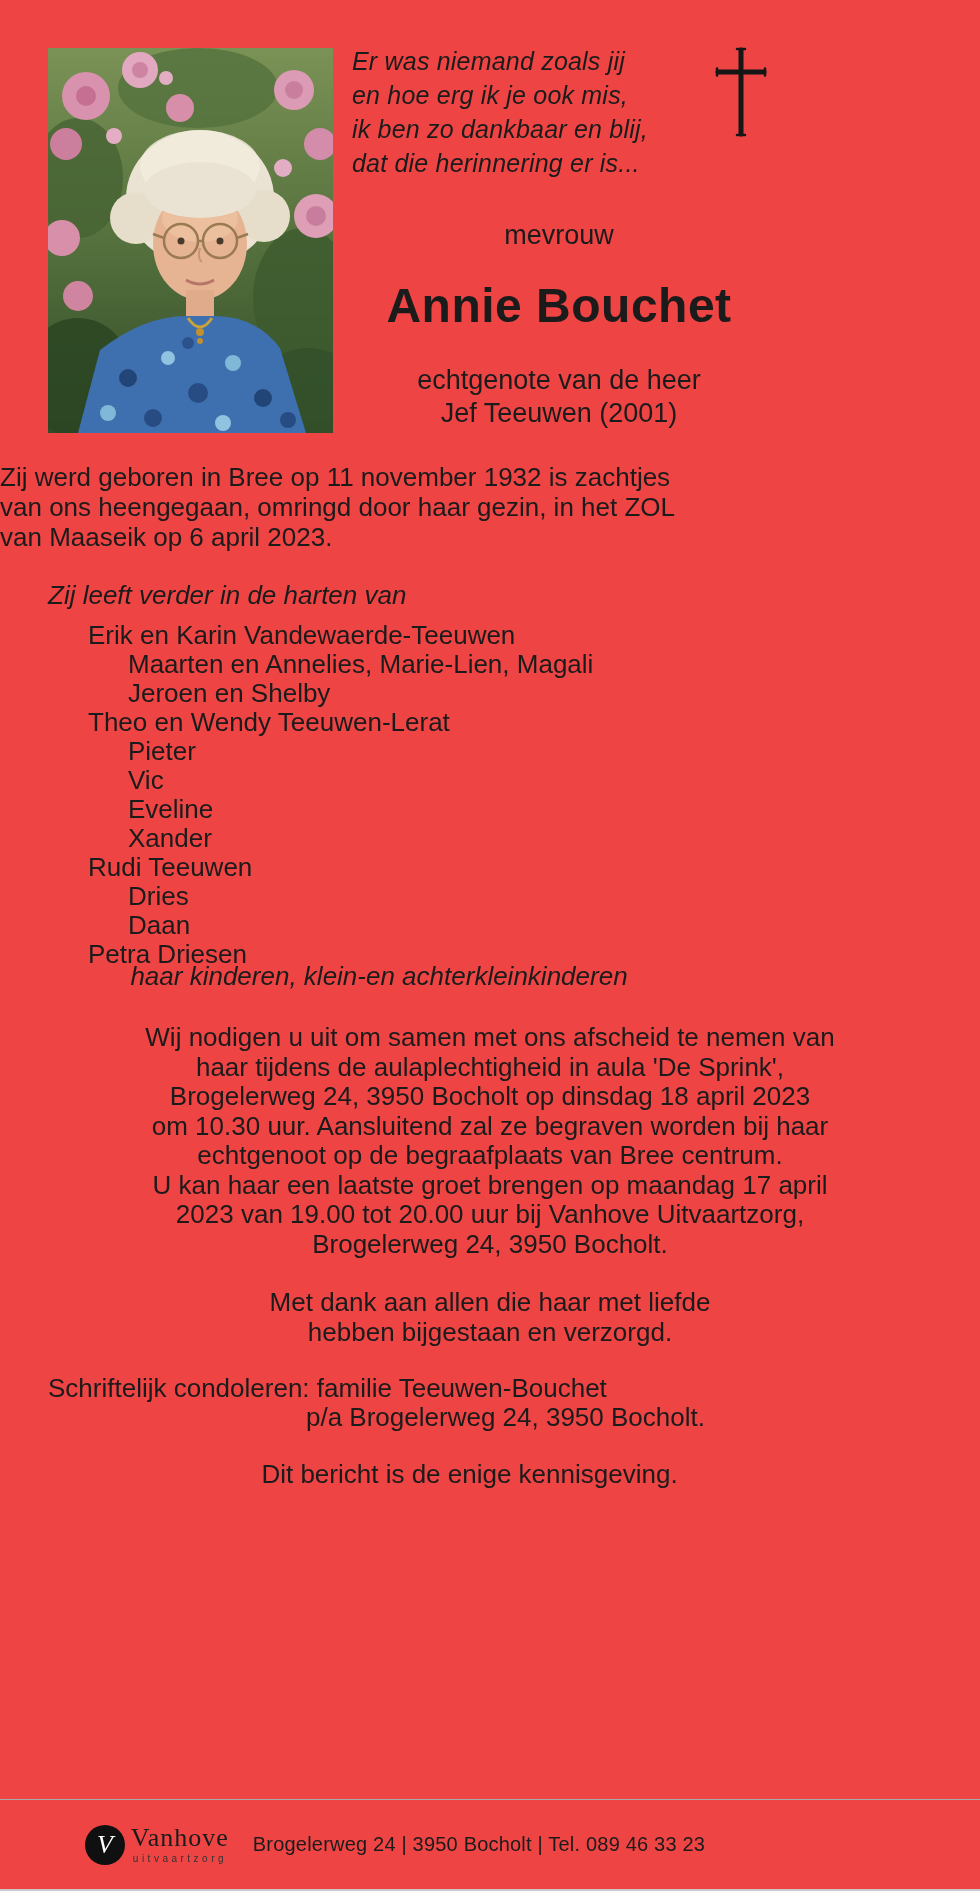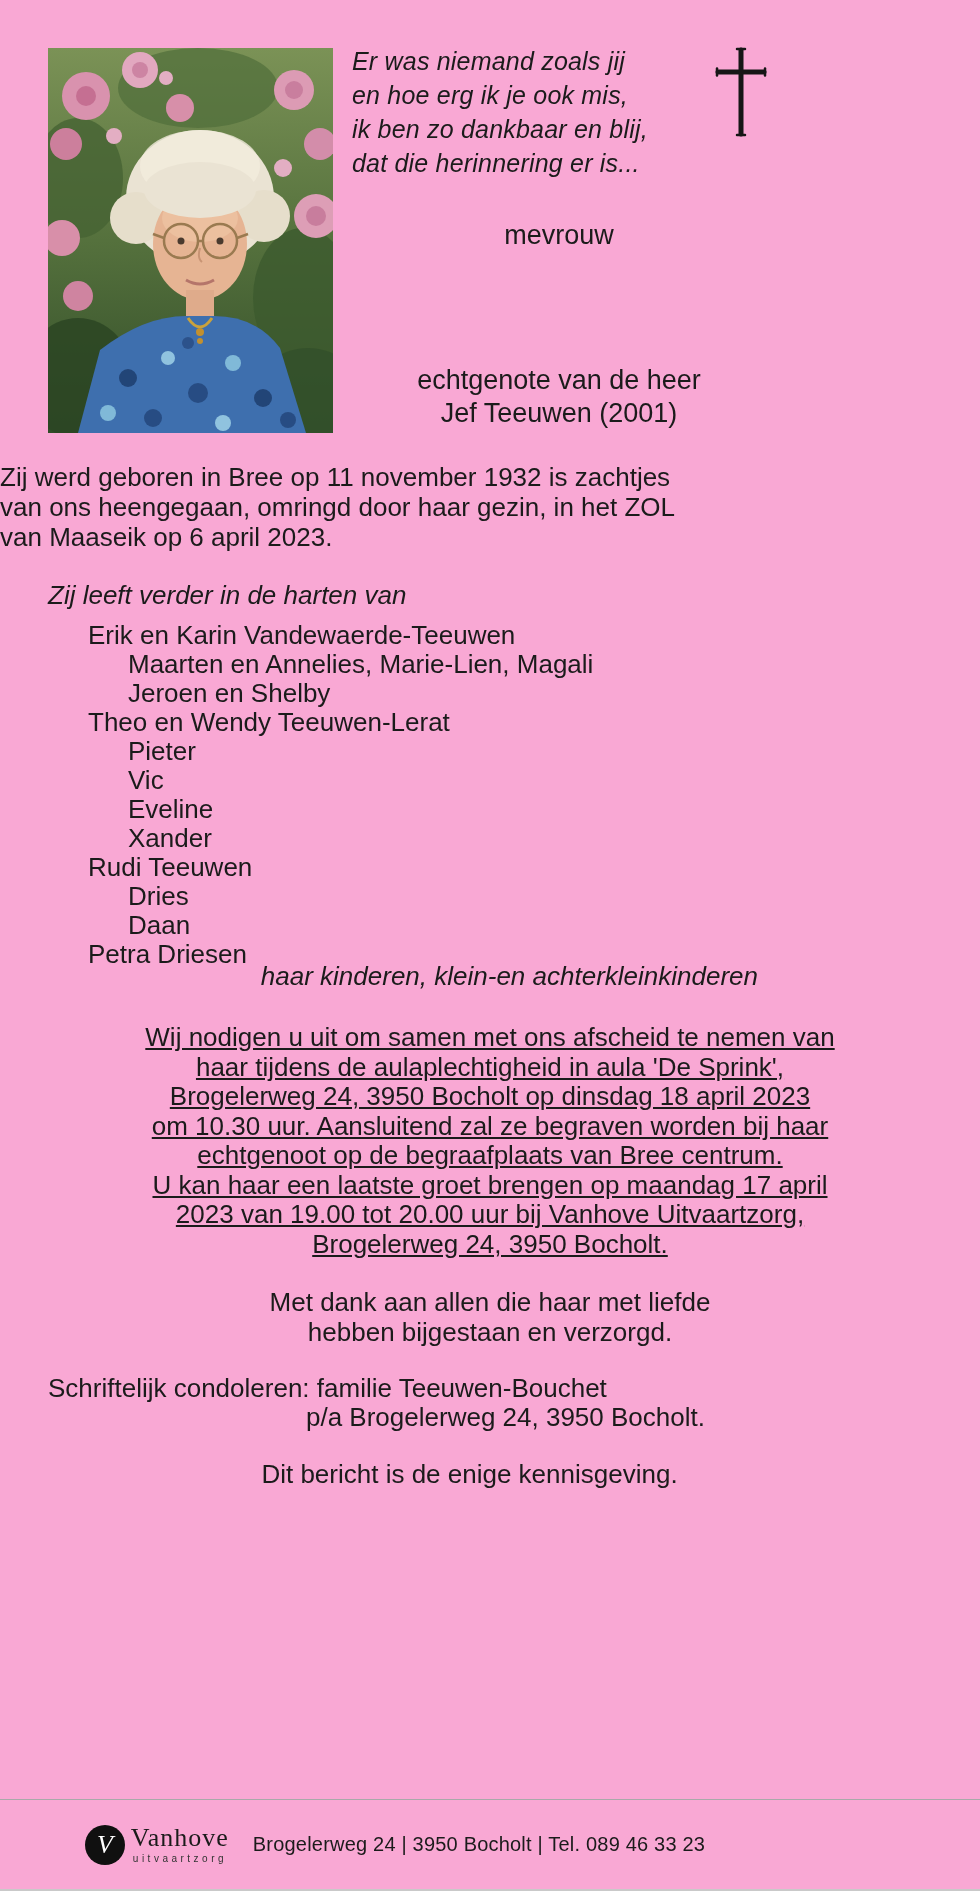--- a/index.html
+++ b/index.html
@@ -5,21 +5,21 @@
   html, body {
     margin: 0;
     padding: 0;
     background: #ffffff;
   }
   .page {
     position: relative;
     width: 980px;
     height: 1891px;
     margin: 0 auto;
-    background: #f9a8d4;
+    background: #ef4444;
     font-family: "Liberation Sans", sans-serif;
     color: #1b1b1b;
     overflow: hidden;
   }
 
   
   .photo {
     position: absolute;
     left: 48px; top: 48px;
     width: 285px; height: 385px;
@@ -86,32 +86,31 @@
     font-size: 26px;
     line-height: 29px;
     margin-top: 10px;
   }
   .family-list .indent-1 { padding-left: 40px; }
   .family-list .indent-2 { padding-left: 80px; }
   .family-outro {
     position: absolute;
     left: 0; top: 961px;
     width: 758px;
-    text-align: right;
+    text-align: center;
     font-style: italic;
     font-size: 26px;
   }
   .invitation {
     position: absolute;
     left: 0; top: 1023px;
     width: 980px;
     text-align: center;
     font-size: 26px;
     line-height: 29.5px;
-    text-decoration: underline;
   }
   .thanks {
     position: absolute;
     left: 0; top: 1287px;
     width: 980px;
     text-align: center;
     font-size: 26px;
     line-height: 30px;
   }
   .condolence {
@@ -279,20 +278,21 @@
       <g stroke="#161616" stroke-width="2.5" stroke-linecap="round">
         <line x1="25" y1="3" x2="33" y2="3"></line>
         <line x1="25" y1="89" x2="33" y2="89"></line>
         <line x1="5" y1="22.5" x2="5" y2="29.5"></line>
         <line x1="53" y1="22.5" x2="53" y2="29.5"></line>
       </g>
     </svg>
   </div>
 
   <div class="salutation">mevrouw</div>
+  <div class="name">Annie Bouchet</div>
   <div class="spouse">
     <div>echtgenote van de heer</div>
     <div>Jef Teeuwen (2001)</div>
   </div>
 
   <div class="obituary">
     <div>Zij werd geboren in Bree op 11 november 1932 is zachtjes</div>
     <div>van ons heengegaan, omringd door haar gezin, in het ZOL</div>
     <div>van Maaseik op 6 april 2023.</div>
   </div>

